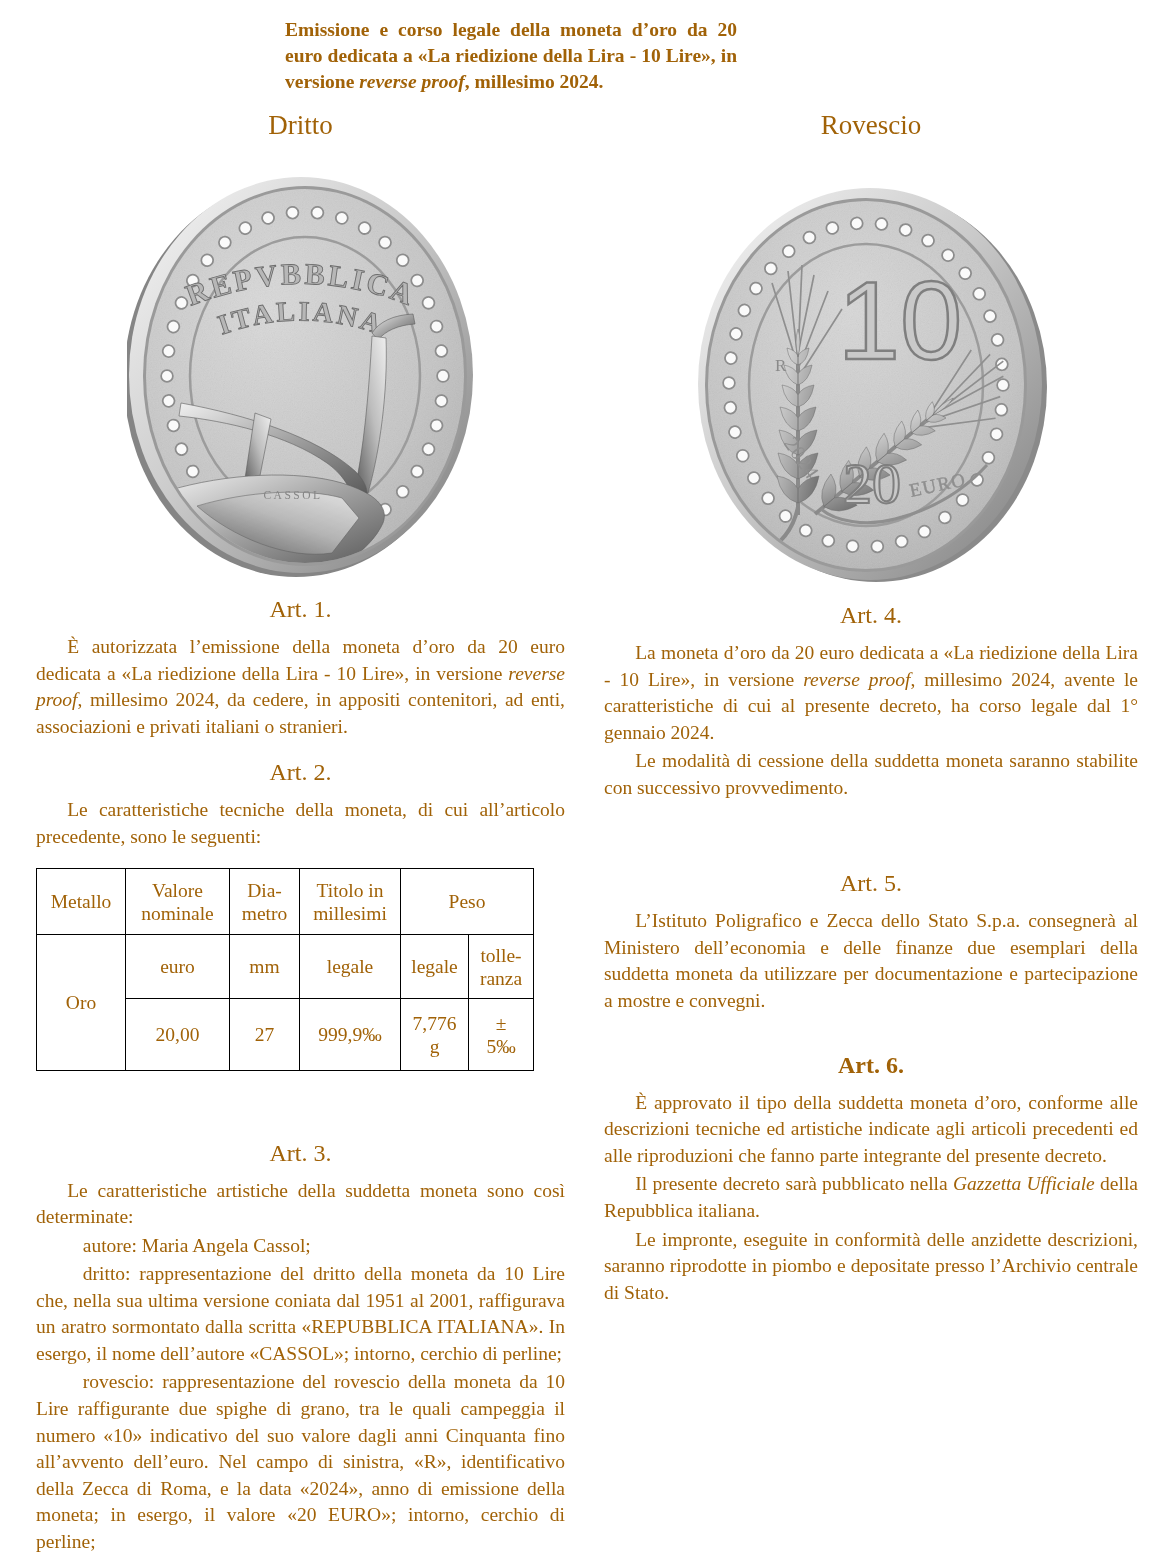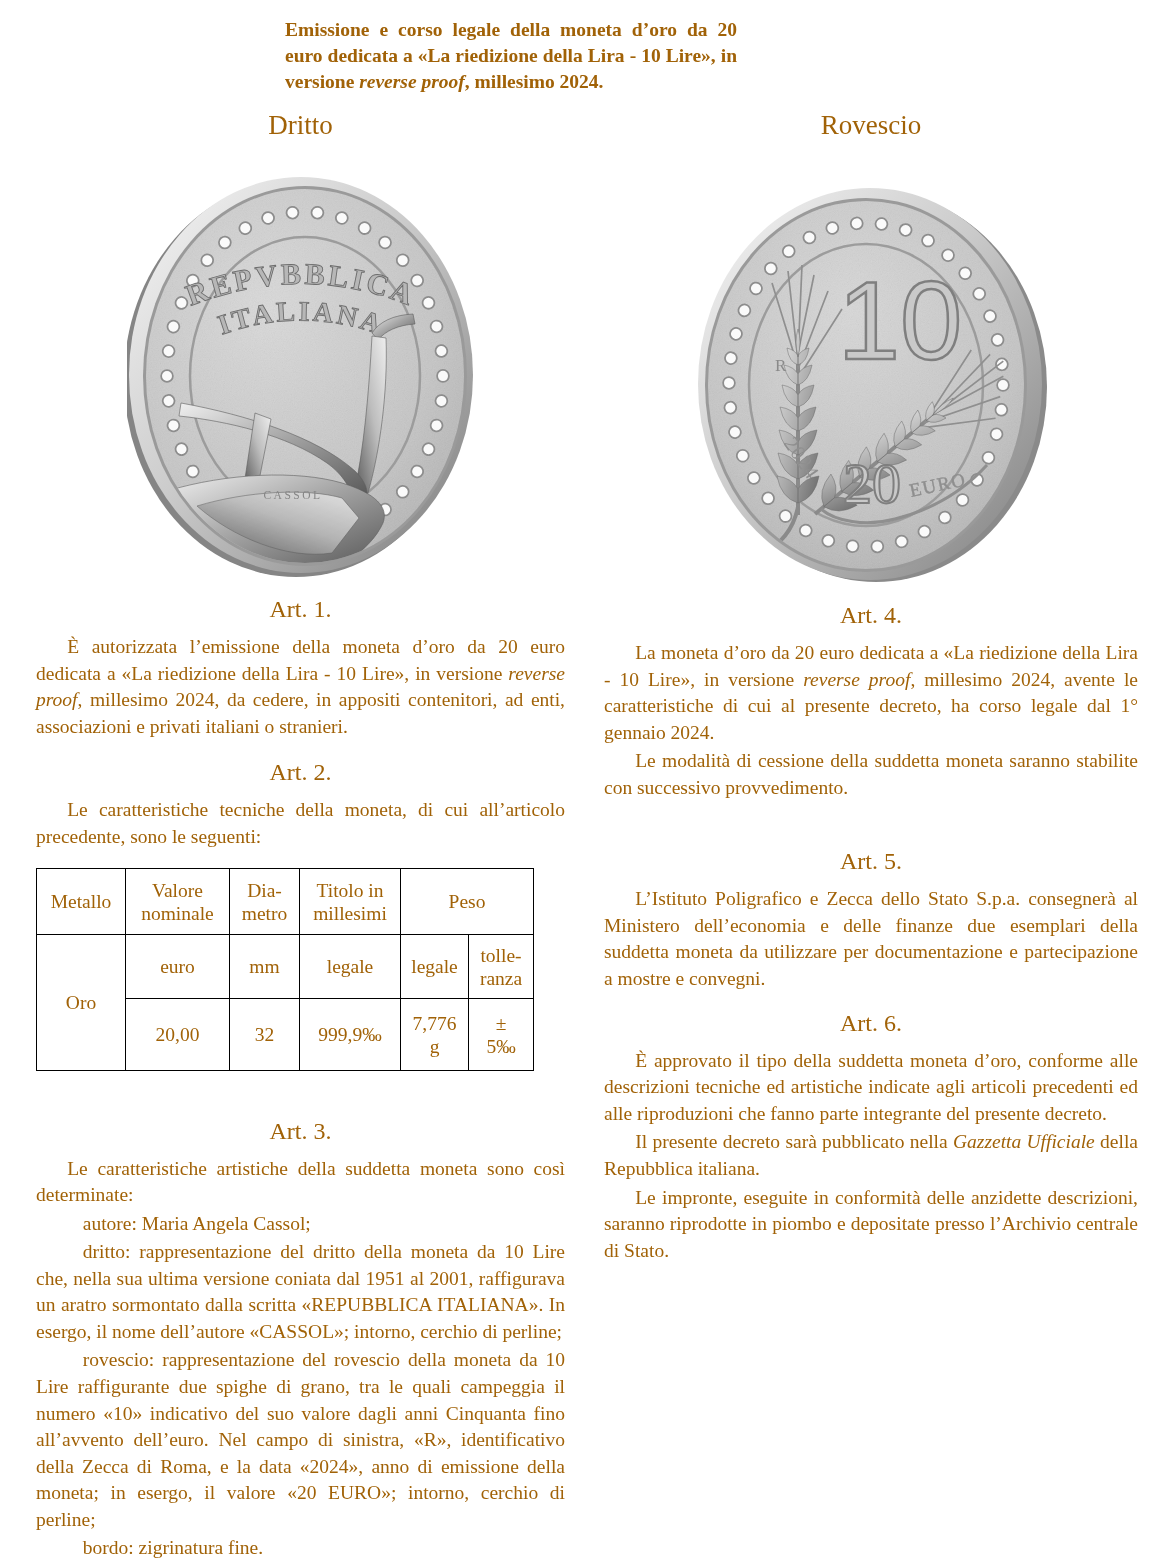--- a/index.html
+++ b/index.html
@@ -24,22 +24,22 @@
   .coin-label{
     text-align:center;font-size:27px;line-height:1.2;
     margin:4px 0 0 0;font-weight:normal;
   }
   .coin-figure{display:block;margin:34px auto 0 auto;}
   .coin-figure.right{margin-top:46px;}
   h3.art-heading{
     text-align:center;font-weight:normal;font-size:24px;
     margin:18px 0 10px 0;line-height:1.2;
   }
-  h3.art-heading.gap-large{margin-top:46px;}
-  h3.art-heading.gap-med{margin-top:17px;}
+  h3.art-heading.gap-large{margin-top:68px;}
+  h3.art-heading.gap-med{margin-top:37px;font-weight:bold;}
   p.body-par{
     margin:0;padding:0;
     font-size:19.5px;line-height:1.36;
     text-align:justify;text-indent:1.6em;
   }
   p.body-par + p.body-par{margin-top:2px;}
   p.body-par.item{text-indent:2.4em;margin-top:12px;}
   table.specs{
     border-collapse:collapse;
     margin:18px 0 0 0;
@@ -167,21 +167,21 @@
         <td rowspan="2">Oro</td>
         <td>euro</td>
         <td>mm</td>
         <td>legale</td>
         <td>legale</td>
         <td>tolle-
 ranza</td>
       </tr>
       <tr class="r3">
         <td>20,00</td>
-        <td>32</td>
+        <td>27</td>
         <td>999,9‰</td>
         <td>7,776
 g</td>
         <td>±
 5‰</td>
       </tr>
     </tbody>
       </table>
 
     <h3 class="art-heading gap-large">Art. 3.</h3>

